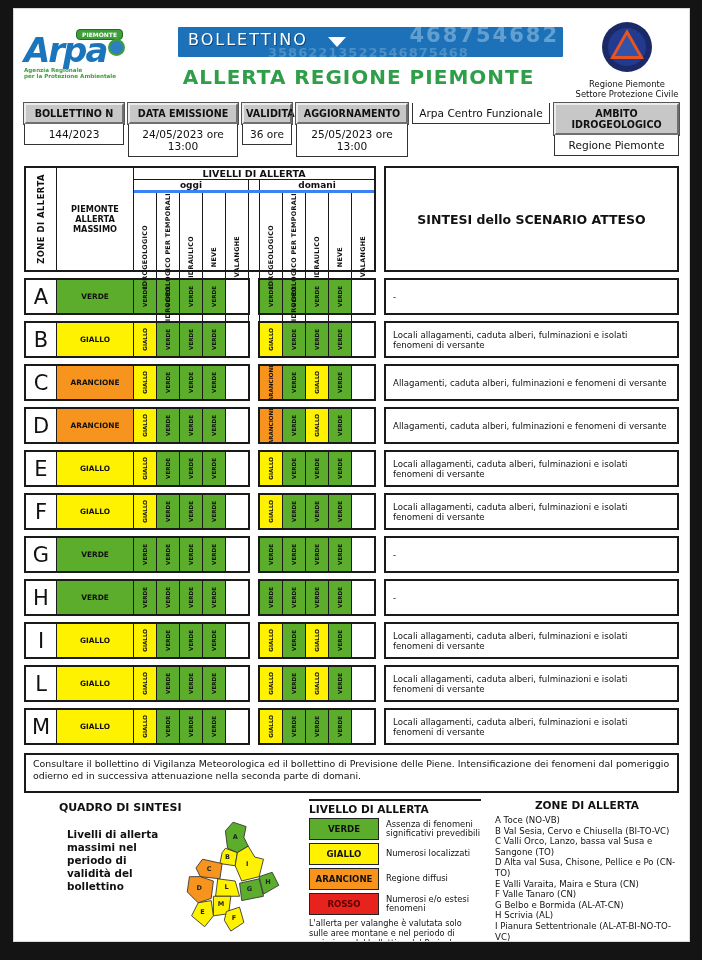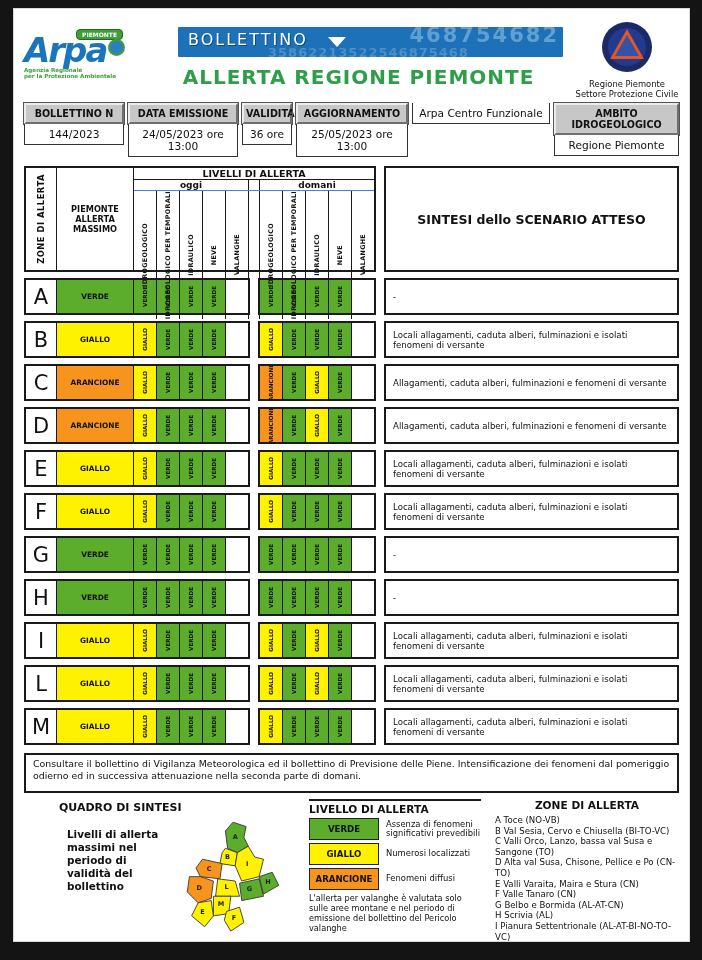--- a/index.html
+++ b/index.html
@@ -36,21 +36,21 @@
   .info-val{border:1px solid #333;border-top:none;font-size:10.6px;text-align:center;padding:4px 2px;background:#fff;}
   
   .atable{margin-top:9px;}
   .hdr-flex{display:flex;gap:8px;}
   .box{border:2px solid #1a1a1a;box-sizing:content-box;background:#fff;}
   .hdr-main{display:flex;height:102px;}
   .colzone{width:30px;border-right:1px solid #1a1a1a;display:flex;align-items:center;justify-content:center;}
   .colmax{width:76px;border-right:1px solid #1a1a1a;display:flex;align-items:center;justify-content:center;text-align:center;font-weight:bold;font-size:8.2px;line-height:10px;}
   .hdr-right{width:240px;display:flex;flex-direction:column;}
   .hdr-levels{height:16px;border-bottom:1px solid #1a1a1a;font-weight:bold;font-size:9.5px;display:flex;align-items:center;justify-content:center;}
-  .hdr-days{display:flex;height:14px;border-bottom:1px solid #3b82f6;}
+  .hdr-days{display:flex;height:14px;border-bottom:3px solid #3b82f6;}
   .day-cell{width:114px;border-right:1px solid #1a1a1a;font-weight:bold;font-size:9px;display:flex;align-items:center;justify-content:center;}
   .day-gap{width:10px;border-right:1px solid #1a1a1a;}
   .day-cell.last{border-right:none;flex:1;}
   .hdr-haz{display:flex;flex:1;}
   .hz{width:22px;border-right:1px solid #1a1a1a;display:flex;align-items:center;justify-content:center;overflow:hidden;}
   .hz.end{border-right:none;}
   .hzgap{width:10px;border-right:1px solid #1a1a1a;}
   .vtext{writing-mode:vertical-rl;transform:rotate(180deg);font-weight:bold;font-size:6.4px;letter-spacing:.3px;line-height:7px;text-align:center;}
   .vzone{writing-mode:vertical-rl;transform:rotate(180deg);font-weight:bold;font-size:8.4px;letter-spacing:.5px;}
   .hdr-sint{flex:1;display:flex;align-items:center;justify-content:center;font-weight:bold;font-size:12.5px;}
@@ -629,21 +629,25 @@
           <div class="leg-row">
             <div class="leg-swatch" style="background: rgb(92, 173, 43);">VERDE</div>
             <div class="leg-desc">Assenza di fenomeni significativi prevedibili</div>
           </div>
           <div class="leg-row">
             <div class="leg-swatch" style="background: rgb(255, 242, 0);">GIALLO</div>
             <div class="leg-desc">Numerosi localizzati</div>
           </div>
           <div class="leg-row">
             <div class="leg-swatch" style="background: rgb(247, 148, 30);">ARANCIONE</div>
-            <div class="leg-desc">Fenomeni diffusi</div>
+            <div class="leg-desc">Regione diffusi</div>
+          </div>
+          <div class="leg-row">
+            <div class="leg-swatch" style="background: rgb(232, 35, 29); color: rgb(90, 0, 0);">ROSSO</div>
+            <div class="leg-desc">Numerosi e/o estesi fenomeni</div>
           </div>
         </div>
       <div class="legend-note">L'allerta per valanghe è valutata solo sulle aree montane e nel periodo di emissione del bollettino del Pericolo valanghe</div>
     </div>
     <div class="zonelist">
       <div class="zonelist-title">ZONE DI ALLERTA</div>
       <div id="zone-items">
           <div class="zone-item">A Toce (NO-VB)</div>
           <div class="zone-item">B Val Sesia, Cervo e Chiusella (BI-TO-VC)</div>
           <div class="zone-item">C Valli Orco, Lanzo, bassa val Susa e Sangone (TO)</div>

